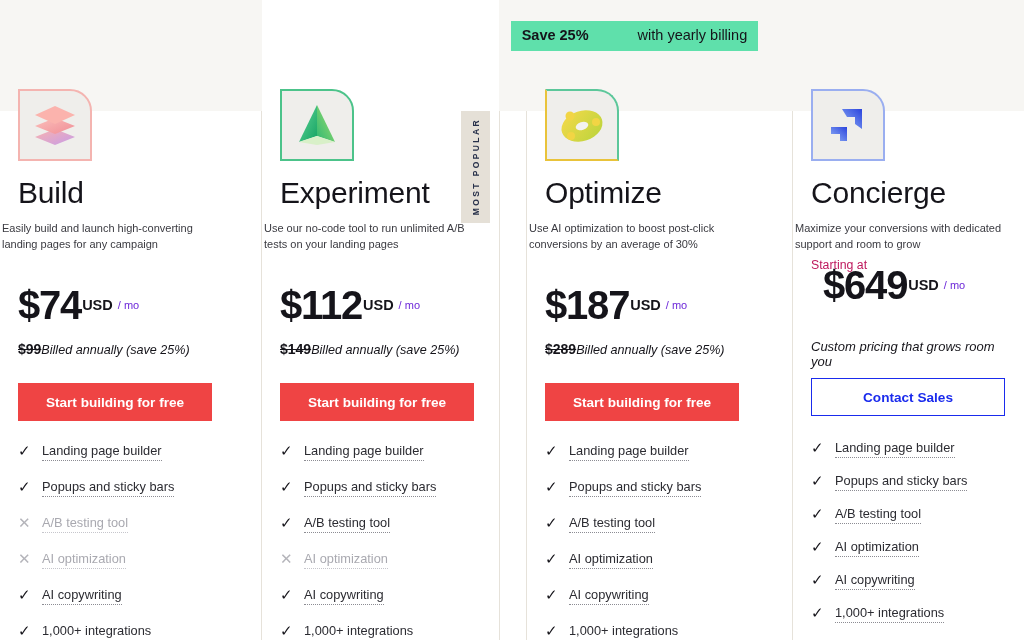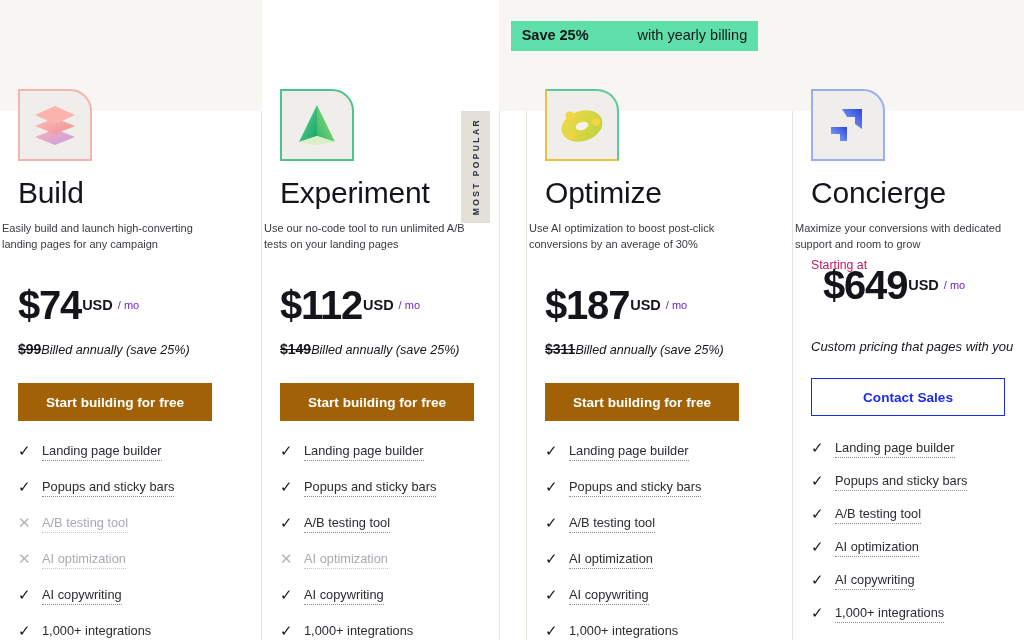--- a/index.html
+++ b/index.html
@@ -132,21 +132,21 @@
     font-size: 13px; font-style: italic; color: #15141a;
   }
 
   .cta {
     position: absolute; left: 18px; height: 38px;
     display: flex; align-items: center; justify-content: center;
     font-size: 13.6px; font-weight: 700; cursor: pointer;
     text-align: center;
   }
   .cta.primary {
-    top: 383px; width: 194px; background: #a16207; color: #fff; border: none;
+    top: 383px; width: 194px; background: #ef4444; color: #fff; border: none;
   }
   .card.c1 .cta.primary { width: 194px; }
   .card.c2 .cta.primary { width: 194px; }
   .cta.outline {
     top: 378px; width: 194px; background: #fff; color: #1a2bed;
     border: 1.5px solid #1a2bed;
   }
 
   .features { position: absolute; left: 18px; right: 10px; }
   .features.std { top: 443px; }
@@ -326,21 +326,21 @@
         </svg>
       </div>
       <div class="plan-name">Optimize</div>
       <div class="plan-desc">Use AI optimization to boost post-click conversions by an average of 30%</div>
       <div class="price-row std">
         <span class="price-amt">$187</span>
         <span class="price-cur">USD</span>
         <span class="price-per">/ mo</span>
       </div>
       <div class="billed-row">
-        <span class="old-price">$311</span>
+        <span class="old-price">$289</span>
         <span class="billed-note">Billed annually (save 25%)</span>
       </div>
       <div class="cta primary">Start building for free</div>
       <div class="features std">
         <div class="feature">
             <span class="fmark yes">✓</span>
             <span class="flabel">Landing page builder</span>
           </div>
         <div class="feature">
             <span class="fmark yes">✓</span>
@@ -379,21 +379,21 @@
         </svg>
       </div>
       <div class="plan-name">Concierge</div>
       <div class="plan-desc">Maximize your conversions with dedicated support and room to grow</div>
       <div class="starting-at">Starting at</div>
       <div class="price-row alt">
         <span class="price-amt">$649</span>
         <span class="price-cur">USD</span>
         <span class="price-per">/ mo</span>
       </div>
-      <div class="custom-note">Custom pricing that pages with you</div>
+      <div class="custom-note">Custom pricing that grows room you</div>
       <div class="cta outline">Contact Sales</div>
       <div class="features alt">
         <div class="feature">
             <span class="fmark yes">✓</span>
             <span class="flabel">Landing page builder</span>
           </div>
         <div class="feature">
             <span class="fmark yes">✓</span>
             <span class="flabel">Popups and sticky bars</span>
           </div>

